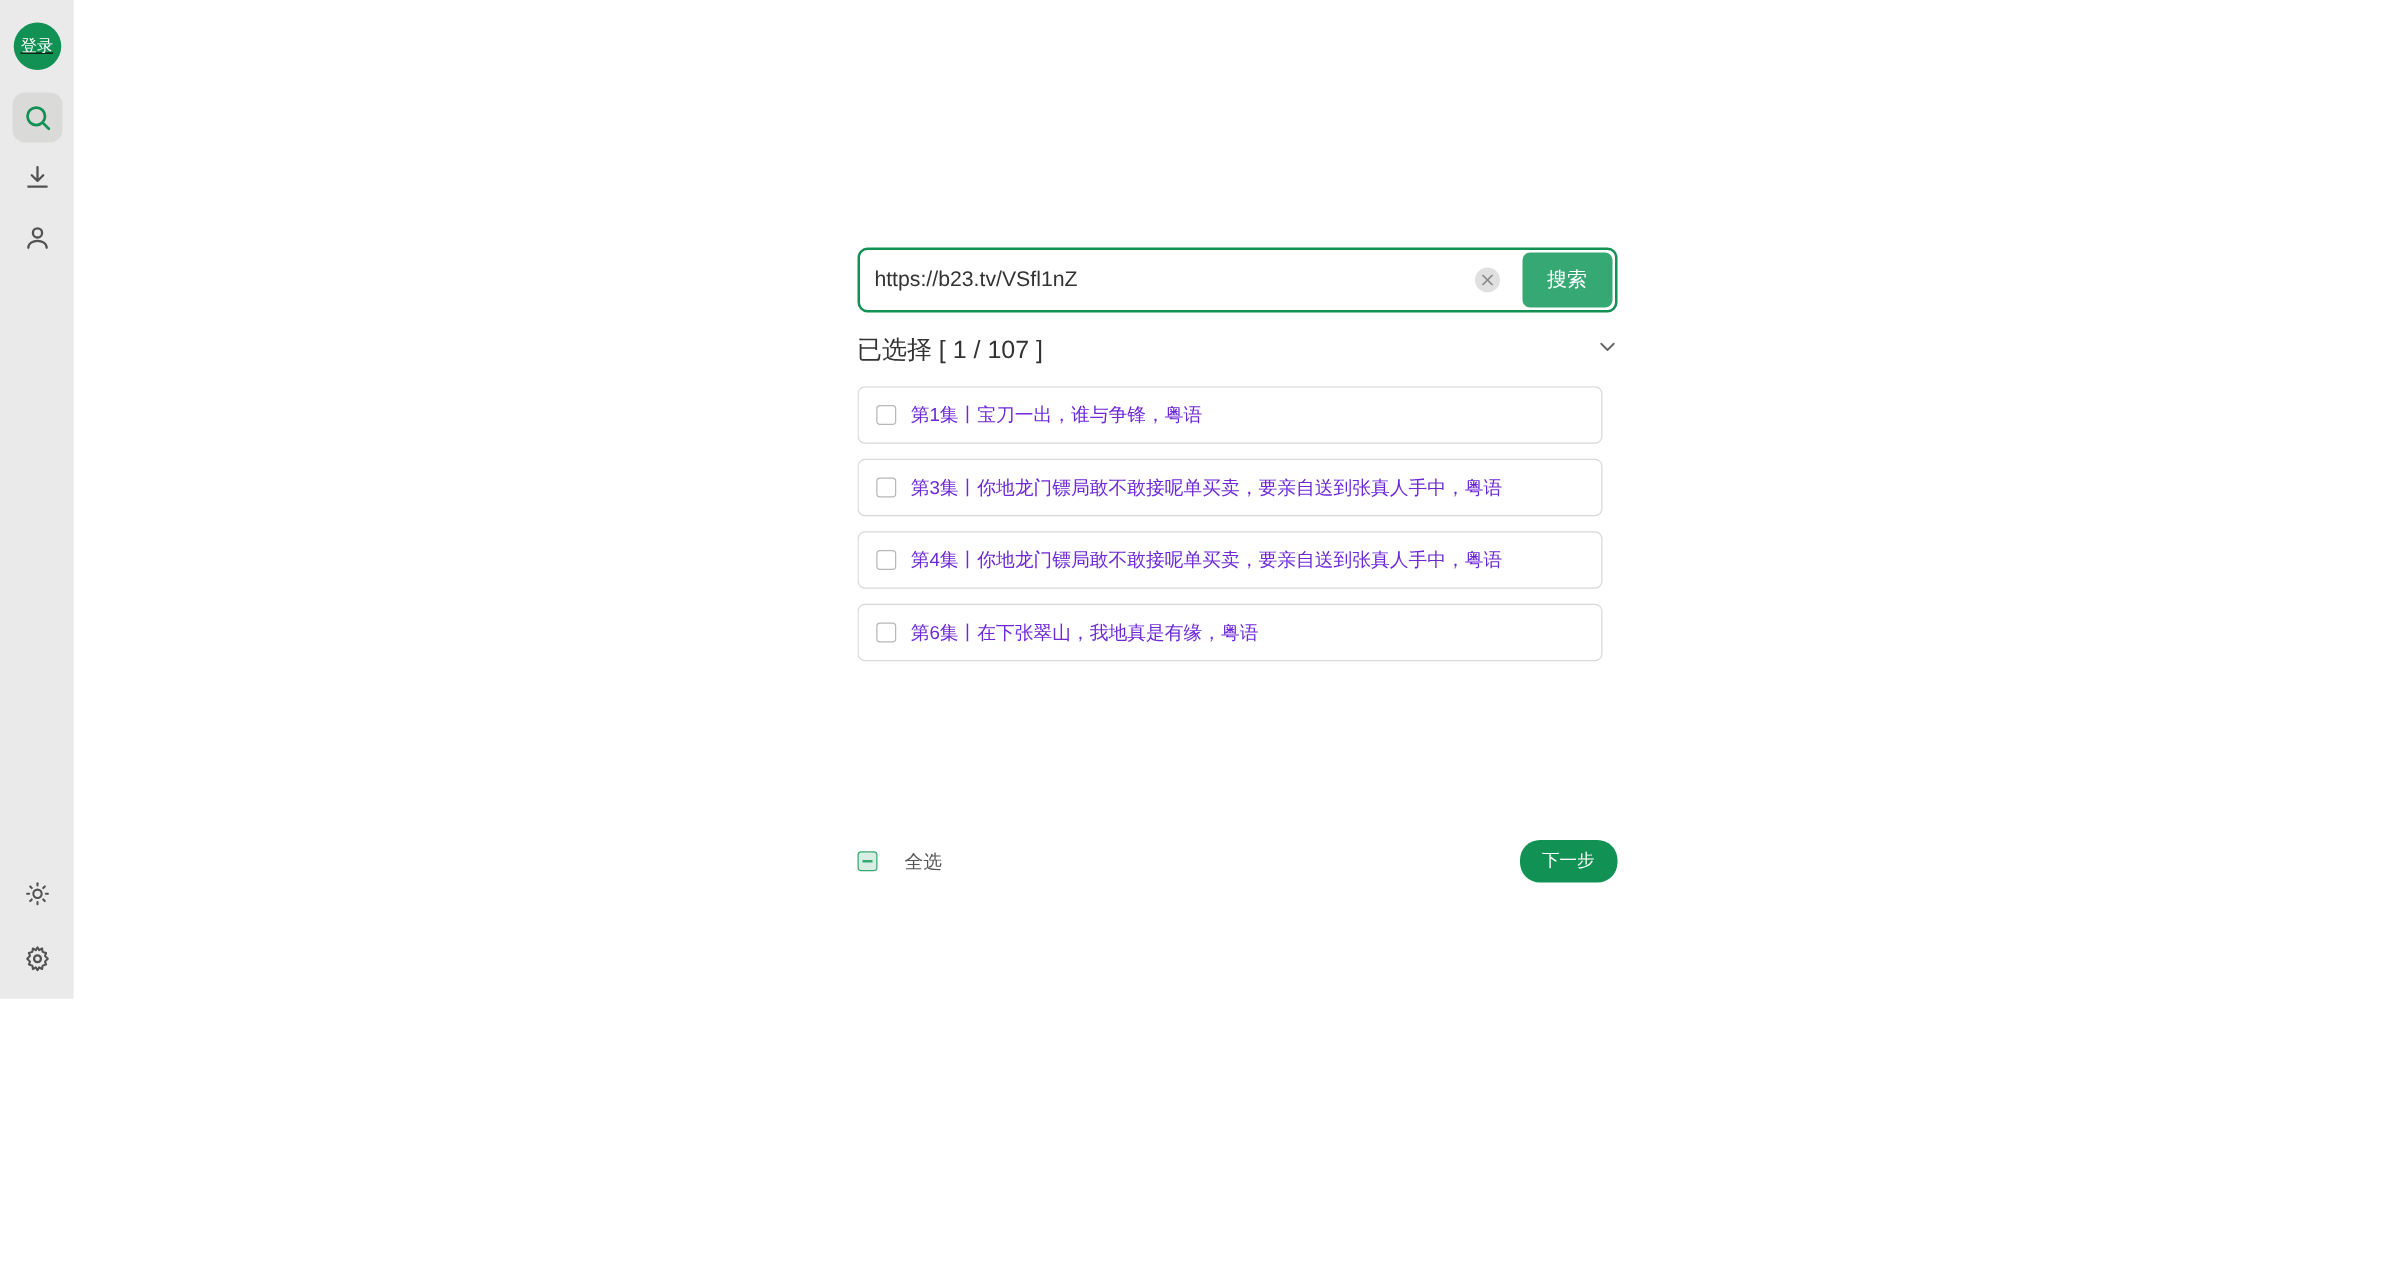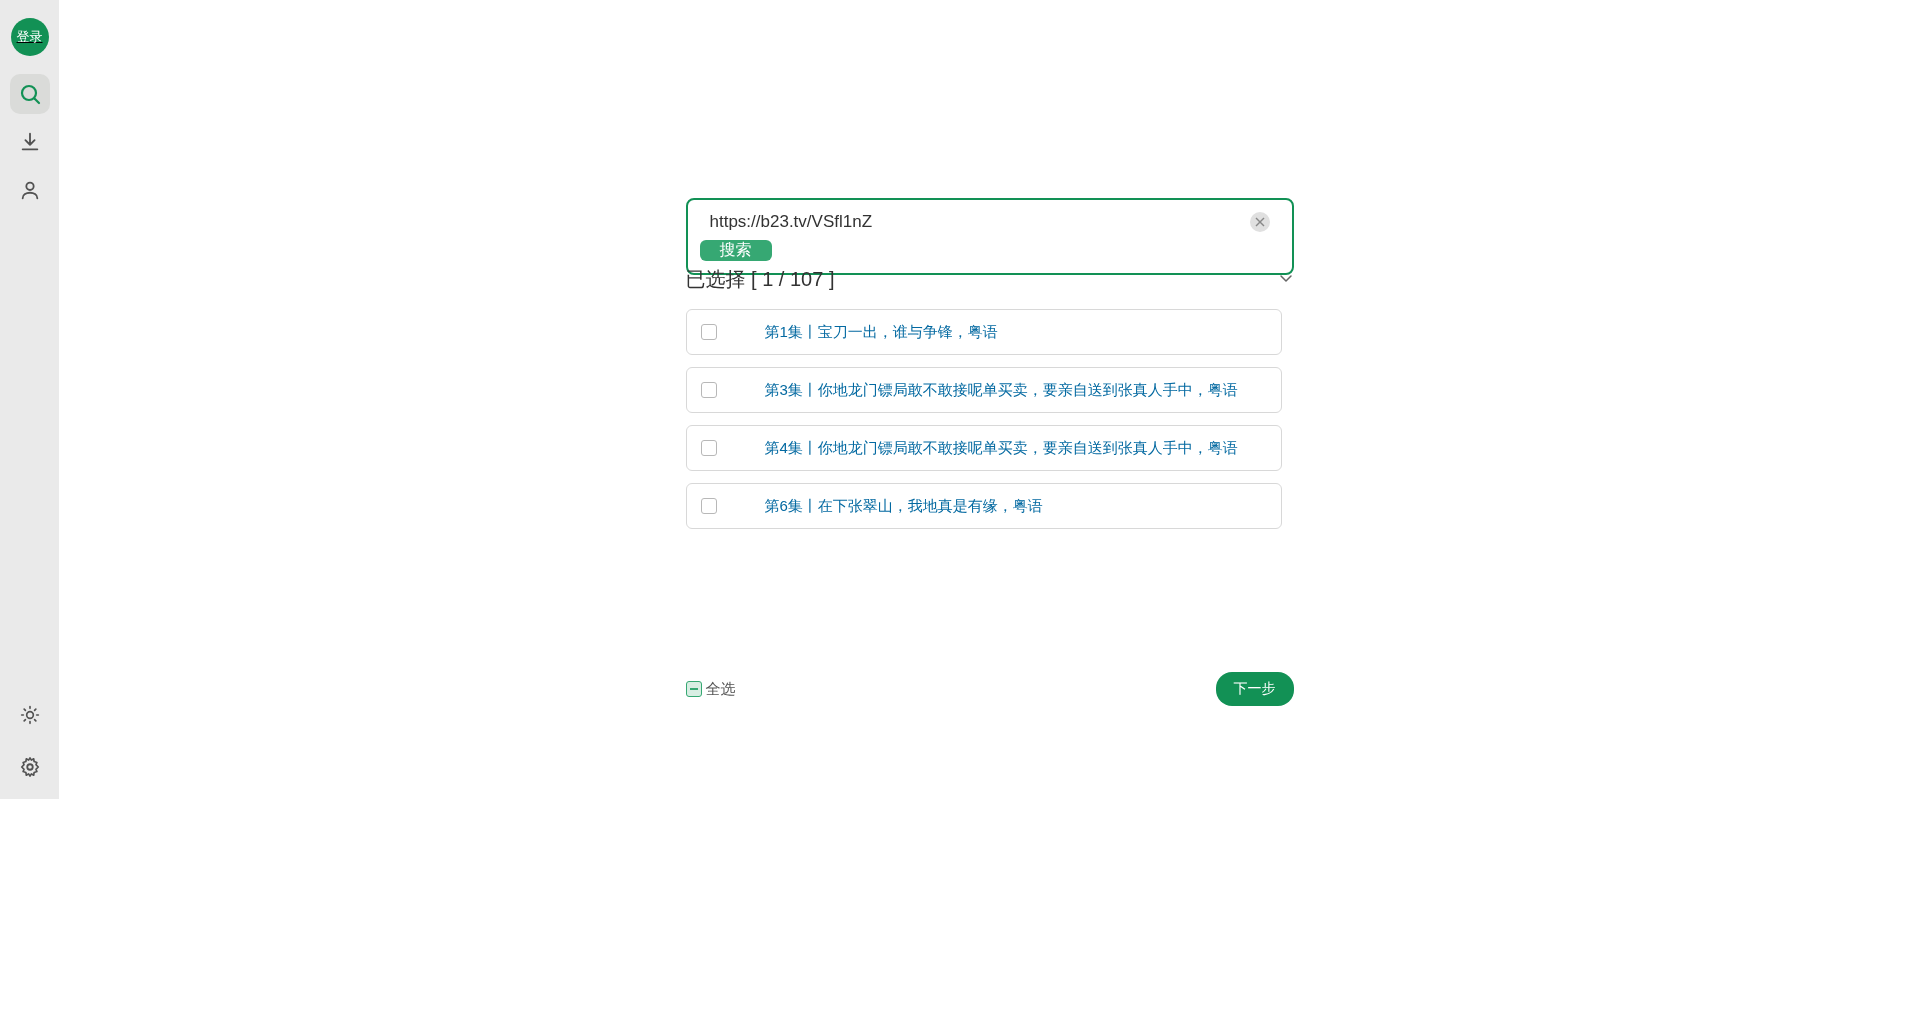--- a/index.html
+++ b/index.html
@@ -76,23 +76,22 @@
     .search-row {
       position: absolute;
       top: 198px;
       left: 50%;
       transform: translateX(-50%);
       width: 608px;
       display: flex;
       gap: 8px;
       border: 2px solid #129155;
       border-radius: 8px;
-      padding: 12px;
+      padding: 2px;
       background: #fff;
-      flex-direction: column;
     }
     .search-input-wrap {
       flex: 1;
       display: flex;
       align-items: center;
       padding: 0 10px;
       height: 44px;
     }
     .search-input {
       flex: 1;
@@ -161,40 +160,39 @@
     }
     .list-item .checkbox {
       width: 16px; height: 16px;
       border: 1.5px solid #b8b8b8;
       border-radius: 3px;
       margin-right: 12px;
       flex-shrink: 0;
     }
     .list-item .label {
       font-size: 15px;
-      color: #0369a1;
+      color: #6d28d9;
       white-space: nowrap;
       overflow: hidden;
       text-overflow: ellipsis;
-      margin-left: 36px;
     }
     .footer {
       position: absolute;
       top: 672px;
       left: 50%;
       transform: translateX(-50%);
       width: 608px;
       display: flex;
       align-items: center;
       justify-content: space-between;
     }
     .select-all {
       display: flex;
       align-items: center;
-      gap: 4px;
+      gap: 22px;
       cursor: pointer;
       font-size: 15px;
       color: #555;
     }
     .select-all .indeterminate {
       width: 16px; height: 16px;
       border: 1.5px solid #36a873;
       border-radius: 3px;
       background: #d8eee3;
       position: relative;

